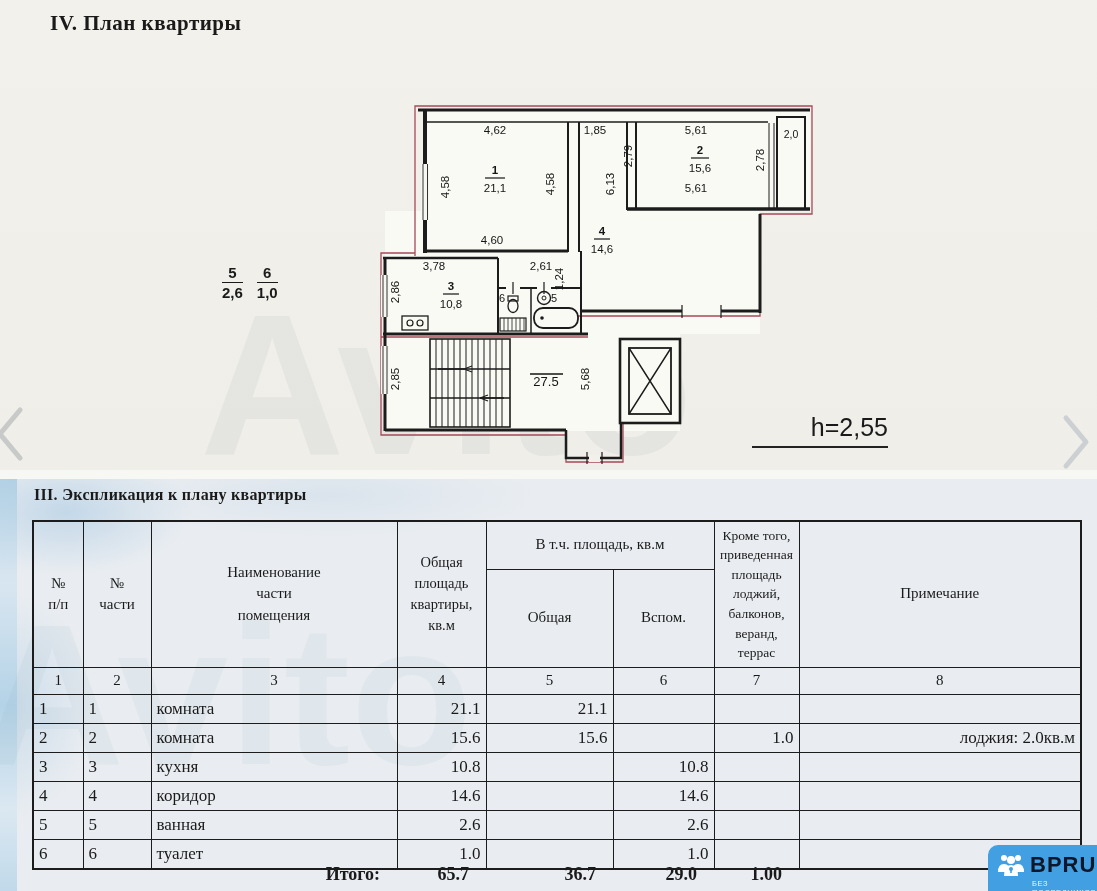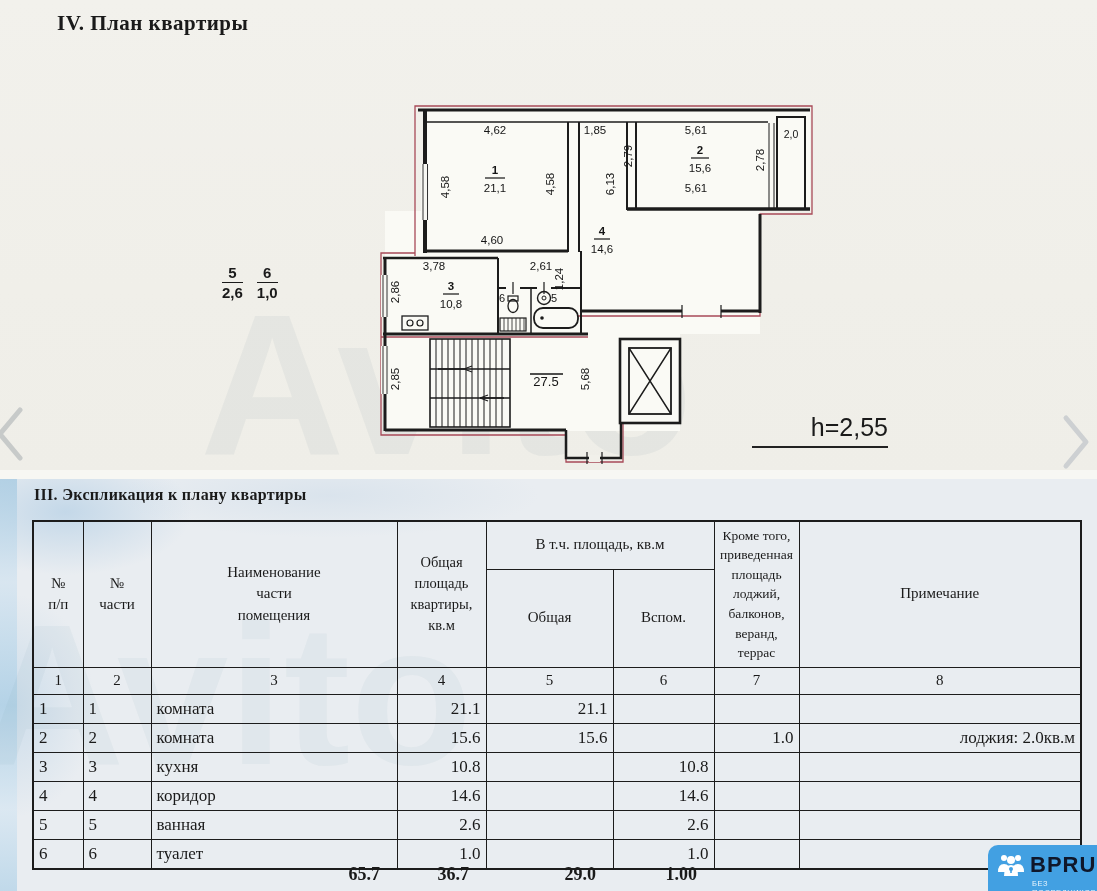--- a/index.html
+++ b/index.html
@@ -3,21 +3,21 @@
 <meta charset="utf-8">
 <style>
   html,body{margin:0;padding:0;}
   #stage{position:relative;width:1097px;height:891px;overflow:hidden;
          font-family:"Liberation Serif",serif;color:#1a1a1a;
          background:#f1f0ea;}
   .abs{position:absolute;}
   
   .page-top{left:0;top:0;width:1097px;height:478px;
     background:linear-gradient(180deg,#f2f1ec 0%,#f0efe9 60%,#efeee8 100%);}
-  .plan-title{left:57px;top:11px;font-size:21px;font-weight:bold;letter-spacing:.5px;}
+  .plan-title{left:50px;top:11px;font-size:21px;font-weight:bold;letter-spacing:.5px;}
   .seam{left:0;top:470px;width:1097px;height:9px;background:#f7f7f3;border-bottom:1px solid #ced1cf;}
   
   .page-bottom{left:0;top:479px;width:1097px;height:412px;
     background:
       radial-gradient(ellipse 180px 90px at 6% 8%,rgba(150,190,222,.45),transparent 70%),
       radial-gradient(ellipse 120px 160px at 1% 55%,rgba(150,190,222,.35),transparent 70%),
       radial-gradient(ellipse 300px 60px at 30% 4%,rgba(190,210,228,.35),transparent 70%),
       #e9edf1;}
   .edge-strip{left:0;top:479px;width:17px;height:412px;
     background:linear-gradient(180deg,#a8cbe2,#d4e4f0 25%,#aed0e6 55%,#d8e7f2 80%,#b6d4e8);opacity:.8;}
@@ -351,20 +351,21 @@
       <td class="num">1.0</td>
       <td class="num"></td>
       <td class="note"></td>
     </tr>
     </tbody>
   </table>
 
   <div class="abs totals">
     <div></div>
       <div></div>
+    <div>Итого:</div>
     <div>65.7</div>
     <div>36.7</div>
     <div>29.0</div>
     <div>1.00</div>
     <div></div>
   </div>
 
   <svg class="abs chev chev-left" viewBox="0 0 34 60">
     <polyline points="26,6 6,30 26,54" fill="none" stroke="#c7cac9" stroke-width="5" stroke-linecap="round" stroke-linejoin="round"></polyline>
   </svg>

